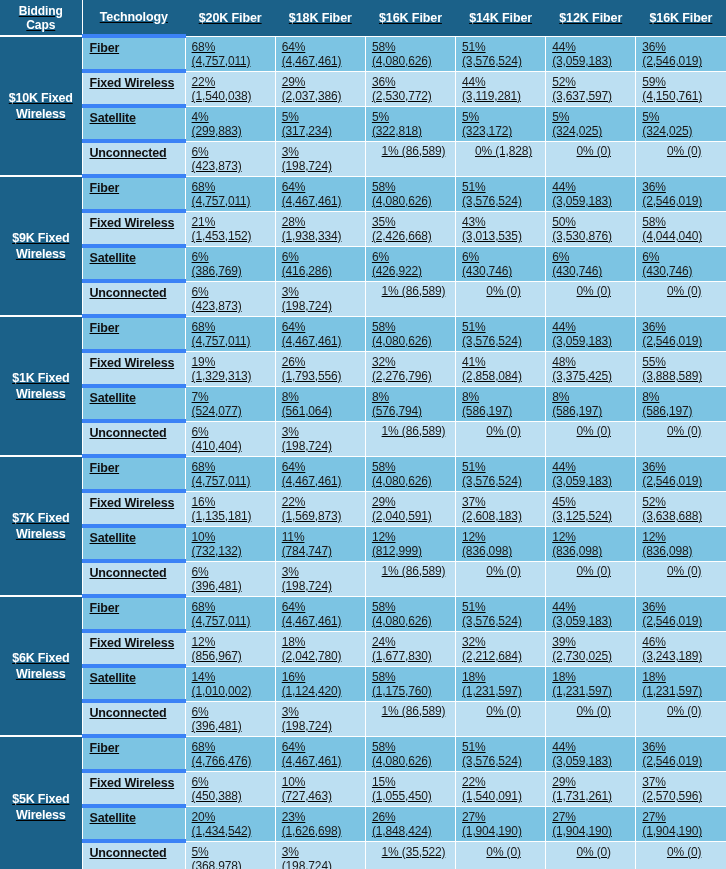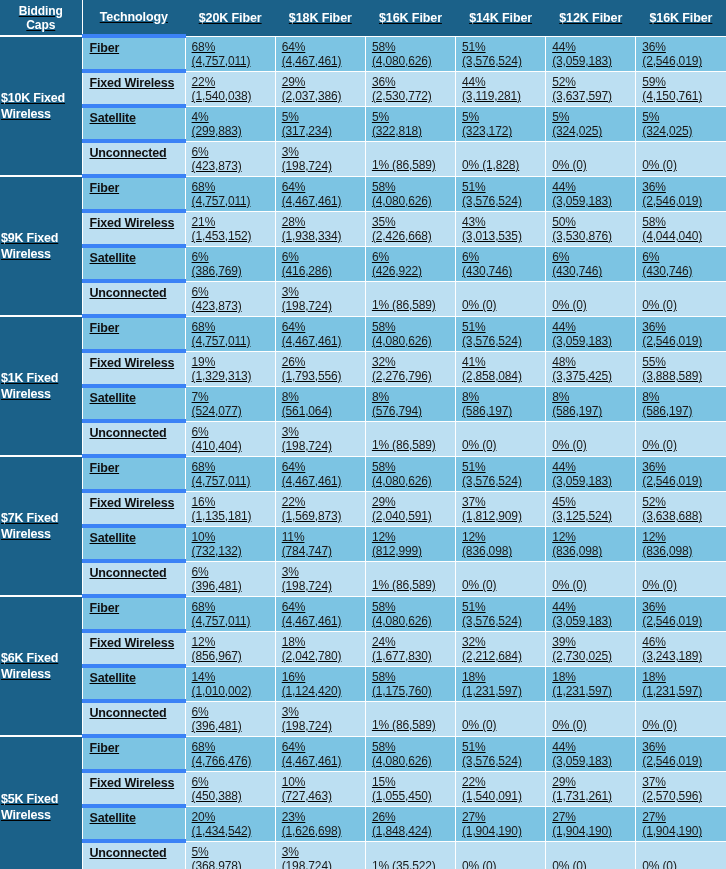--- a/index.html
+++ b/index.html
@@ -50,21 +50,21 @@
   thead th.h-tech {
     font-size: 12.5px;
   }
 
   
   td.cap-cell {
     background: #1B6189;
     color: #ffffff;
     font-weight: bold;
     font-size: 12.5px;
-    text-align: left;
+    text-align: center;
     vertical-align: middle;
     line-height: 16px;
     border-top: 1px solid #ffffff;
     border-right: 1px solid #ffffff;
     letter-spacing: -0.2px;
   }
   tr.group-first td.cap-cell { border-top: 2px solid #ffffff; }
 
   
   td.tech-cell {
@@ -85,21 +85,22 @@
     vertical-align: top;
     border-top: 1px solid #ffffff;
     border-left: 1px solid #ffffff;
     line-height: 14.5px;
     letter-spacing: -0.15px;
     white-space: nowrap;
   }
   td.data-cell.single {
     vertical-align: bottom;
     padding-top: 0;
-    padding-bottom: 3px;
+    padding-bottom: 17px;
+    text-align: center;
   }
 
   
   tr.shade-dark  td.tech-cell,
   tr.shade-dark  td.data-cell { background: #7CC4E3; }
   tr.shade-light td.tech-cell,
   tr.shade-light td.data-cell { background: #BCDFF2; }
 
   tr.body-row { height: 35px; }
 
@@ -462,21 +463,21 @@
           <td class="data-cell">
             <span class="pct">22%</span>
             <span class="cnt">(1,569,873)</span>
           </td>
           <td class="data-cell">
             <span class="pct">29%</span>
             <span class="cnt">(2,040,591)</span>
           </td>
           <td class="data-cell">
             <span class="pct">37%</span>
-            <span class="cnt">(1,812,909)</span>
+            <span class="cnt">(2,608,183)</span>
           </td>
           <td class="data-cell">
             <span class="pct">45%</span>
             <span class="cnt">(3,125,524)</span>
           </td>
           <td class="data-cell">
             <span class="pct">52%</span>
             <span class="cnt">(3,638,688)</span>
           </td>
         </tr>

